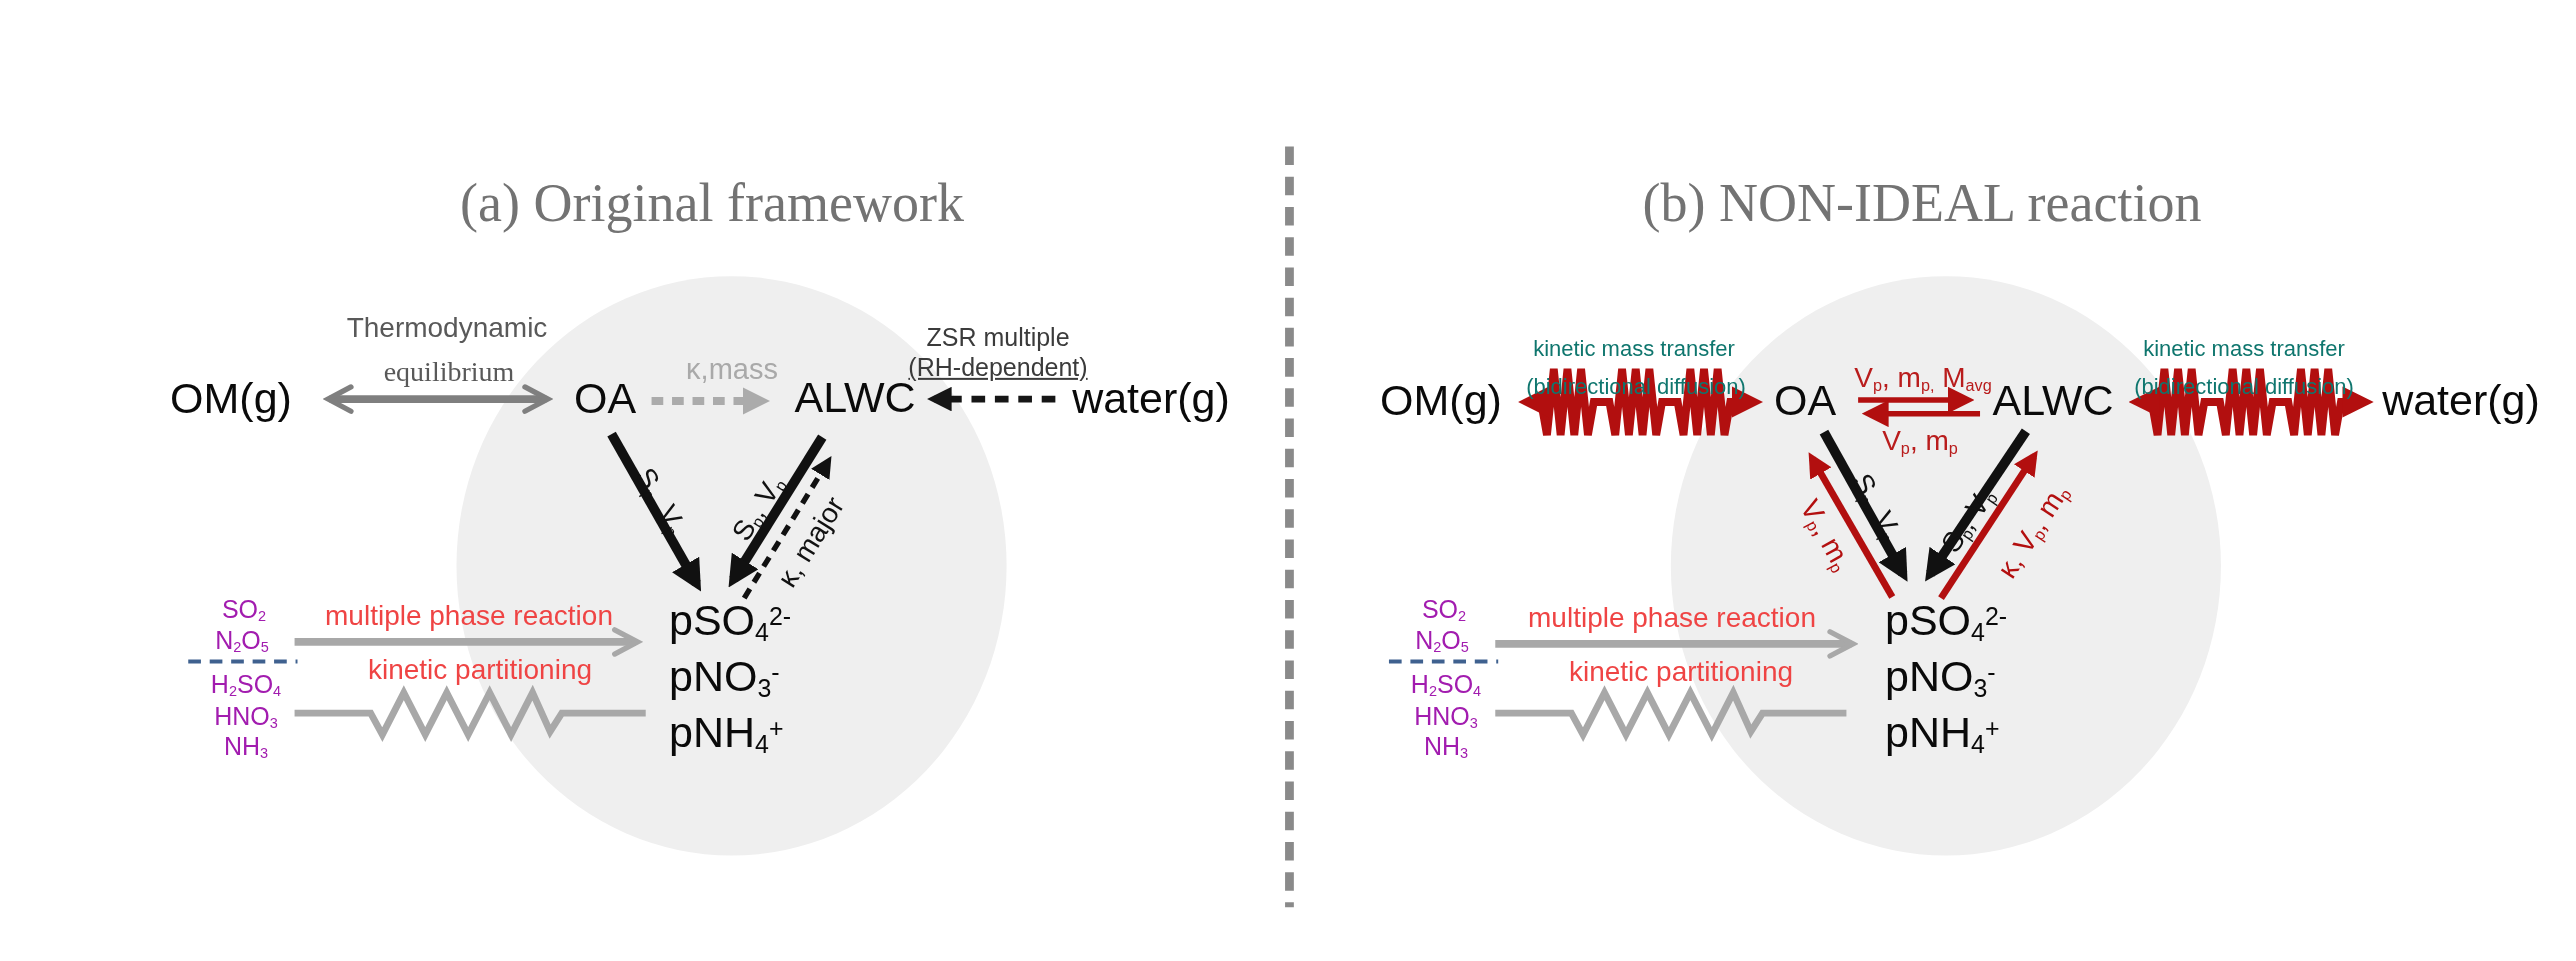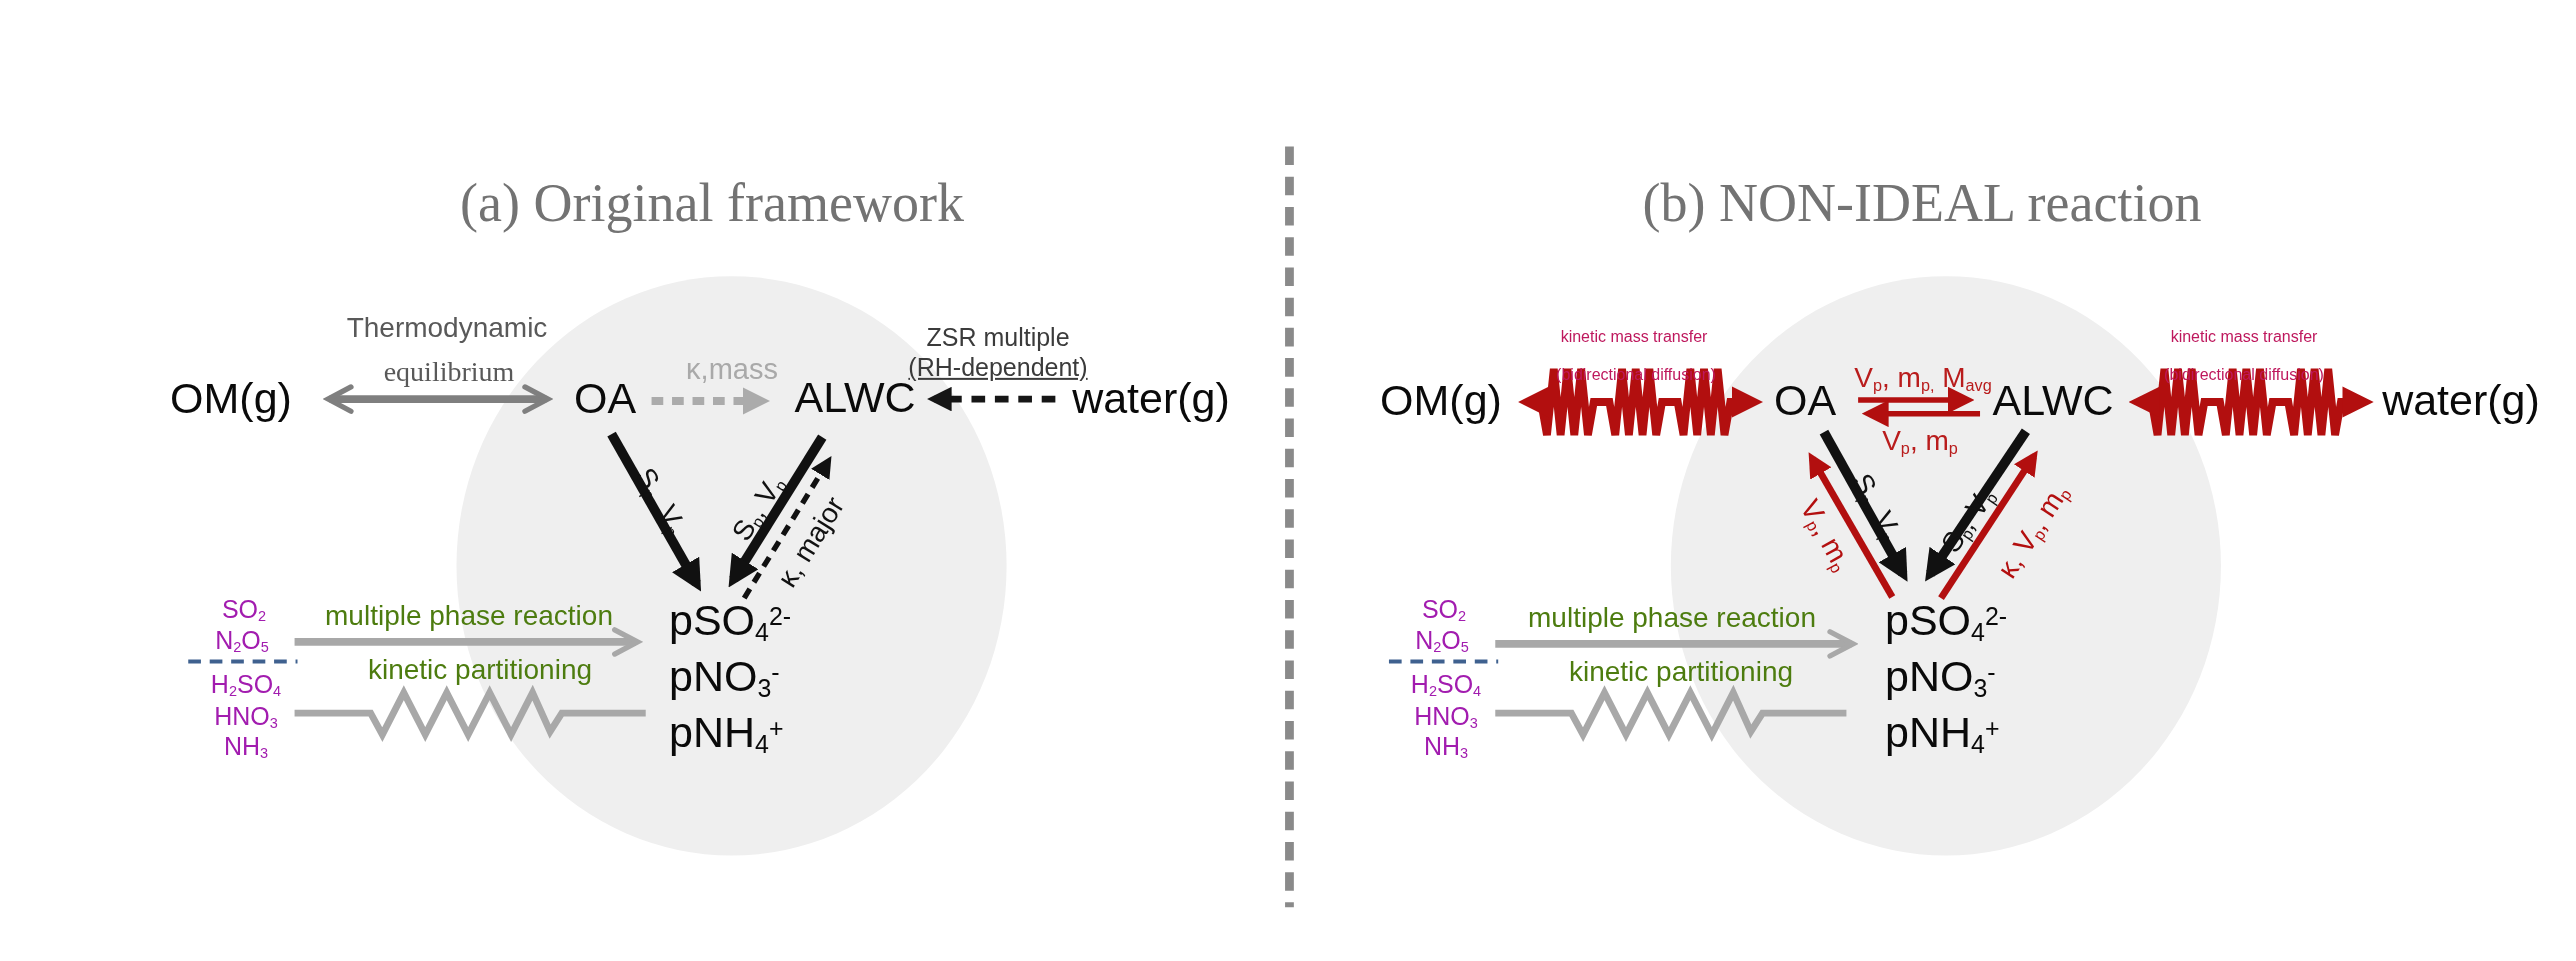--- a/index.html
+++ b/index.html
@@ -7,25 +7,25 @@
     position:relative;width:2576px;height:962px;background:#ffffff;overflow:hidden;
     font-family:"Liberation Sans","DejaVu Sans",sans-serif;color:#1a1a1a;
   }
   .layer{position:absolute;left:0;top:0;width:2576px;height:962px;}
   .t{position:absolute;white-space:nowrap;transform:translate(-50%,-50%);line-height:1.05;}
   .tl{position:absolute;white-space:nowrap;transform:translate(0,-50%);line-height:1.05;}
   .title{font-size:54px;color:#737373;font-family:Liberation Serif, serif;}
   .mol{font-size:43px;color:#0a0a0a;}
   .part{font-size:43px;color:#0a0a0a;}
   .gas{font-size:25px;color:#a21caf;}
-  .small{font-size:28px;color:#4d7c0f;}
+  .small{font-size:28px;color:#ef4444;}
   .graytxt{font-size:28px;color:#595959;}
   .lgraytxt{font-size:29px;color:#a9a9a9;}
   .zsr{font-size:25px;color:#3b3b3b;}
-  .redtxt{font-size:16px;color:#be185d;}
+  .redtxt{font-size:22px;color:#0f766e;margin-top:12px;}
   .redlbl{font-size:28px;color:#b91c1c;}
   .vlbl{font-size:28px;color:#111111;}
   .vlblr{font-size:28px;color:#b30f0f;}
   sub{font-size:58%;line-height:0;vertical-align:-0.22em;}
   sup{font-size:58%;line-height:0;vertical-align:0.42em;}
 </style>
 </head>
 <body>
 
 <div class="stage">

